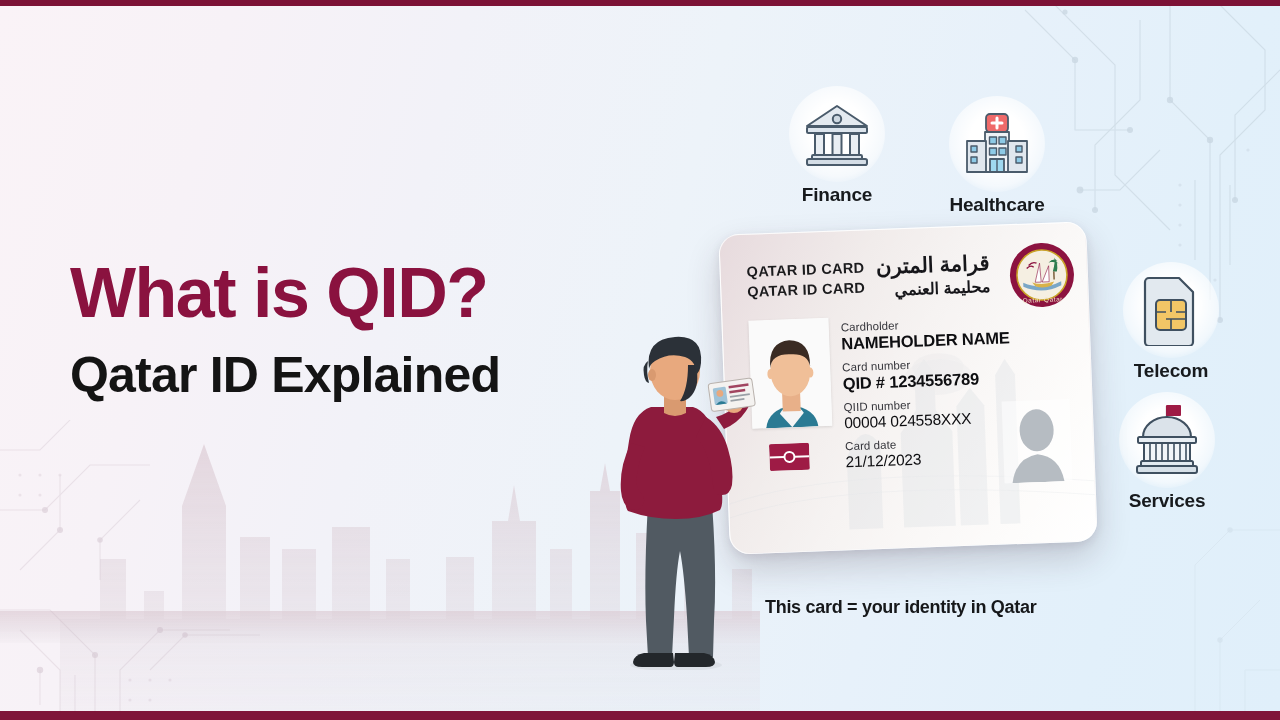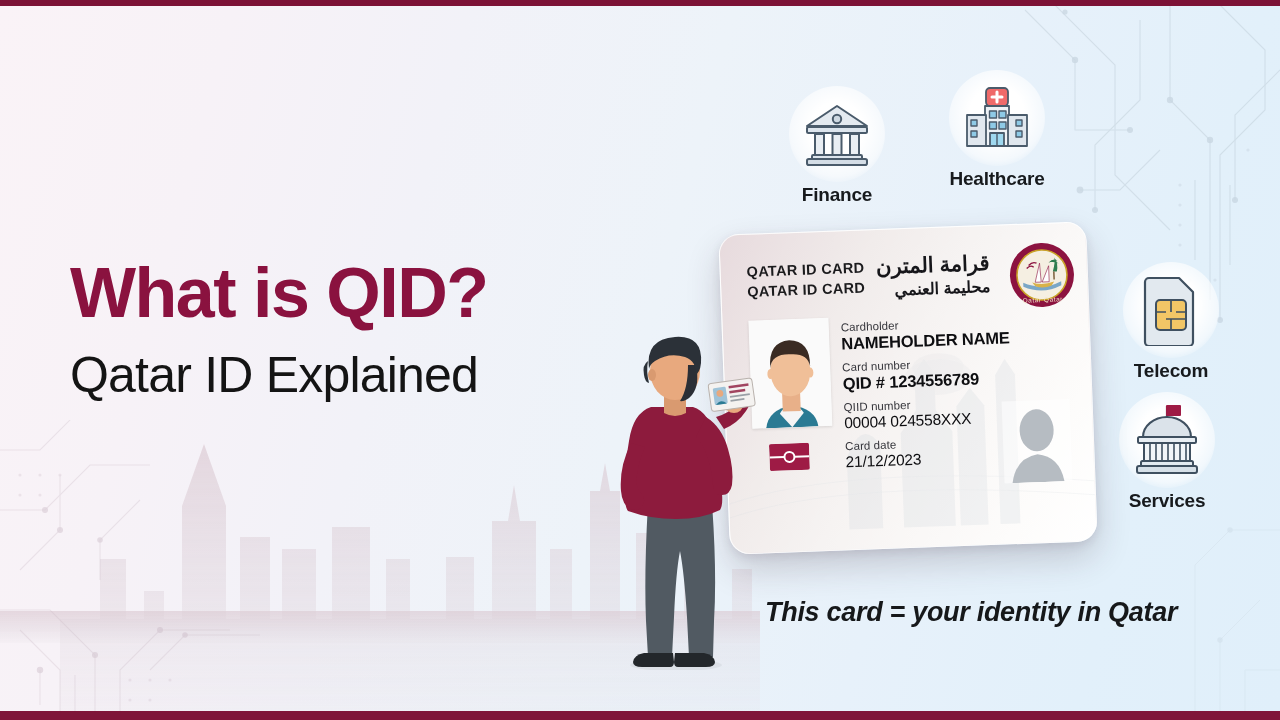--- a/index.html
+++ b/index.html
@@ -45,46 +45,46 @@
   .headline-wrap {
     position:absolute; left:70px; top:258px; z-index:20;
   }
   .headline {
     font-size:70px; line-height:1.0; font-weight:bold;
     color:#8a123f; letter-spacing:-1.5px;
     white-space:nowrap;
   }
   .subhead {
     margin-top:22px;
-    font-size:50px; line-height:1.0; font-weight:normal;
+    font-size:50px; line-height:1.0; font-weight:bold;
     color:#141414; letter-spacing:-0.8px;
     white-space:nowrap;
   }
 
   
   .tagline {
     position:absolute; left:765px; top:597px; z-index:25;
-    font-size:27px; font-weight:bold; color:#16181a;
-    white-space:nowrap; letter-spacing:-.3px;font-style:italic;
+    font-size:18px; font-weight:bold; color:#16181a;
+    white-space:nowrap; letter-spacing:-.3px;
   }
 
   
   .svc { position:absolute; z-index:22; text-align:center; width:150px; }
   .svc .halo {
     width:96px; height:96px; margin:0 auto;
     border-radius:50%;
     background:radial-gradient(circle at 50% 45%, #ffffff 38%, rgba(255,255,255,.55) 66%, rgba(255,255,255,0) 78%);
     display:flex; align-items:center; justify-content:center;
   }
   .svc .lbl {
     margin-top:2px; font-size:19px; font-weight:600; color:#171a1d;
     letter-spacing:-.2px; white-space:nowrap;
   }
   .svc-finance   { left:762px; top:86px; }
-  .svc-health    { left:922px; top:70px; }
+  .svc-health    { left:922px; top:96px; }
   .svc-telecom   { left:1096px; top:262px; }
   .svc-services  { left:1092px; top:392px;text-align:center; }
 
   
   .person { position:absolute; left:612px; top:335px; width:145px; height:335px; z-index:30; }
 
   
   .card {
     position:absolute; left:724px; top:228px;
     width:368px; height:320px;

